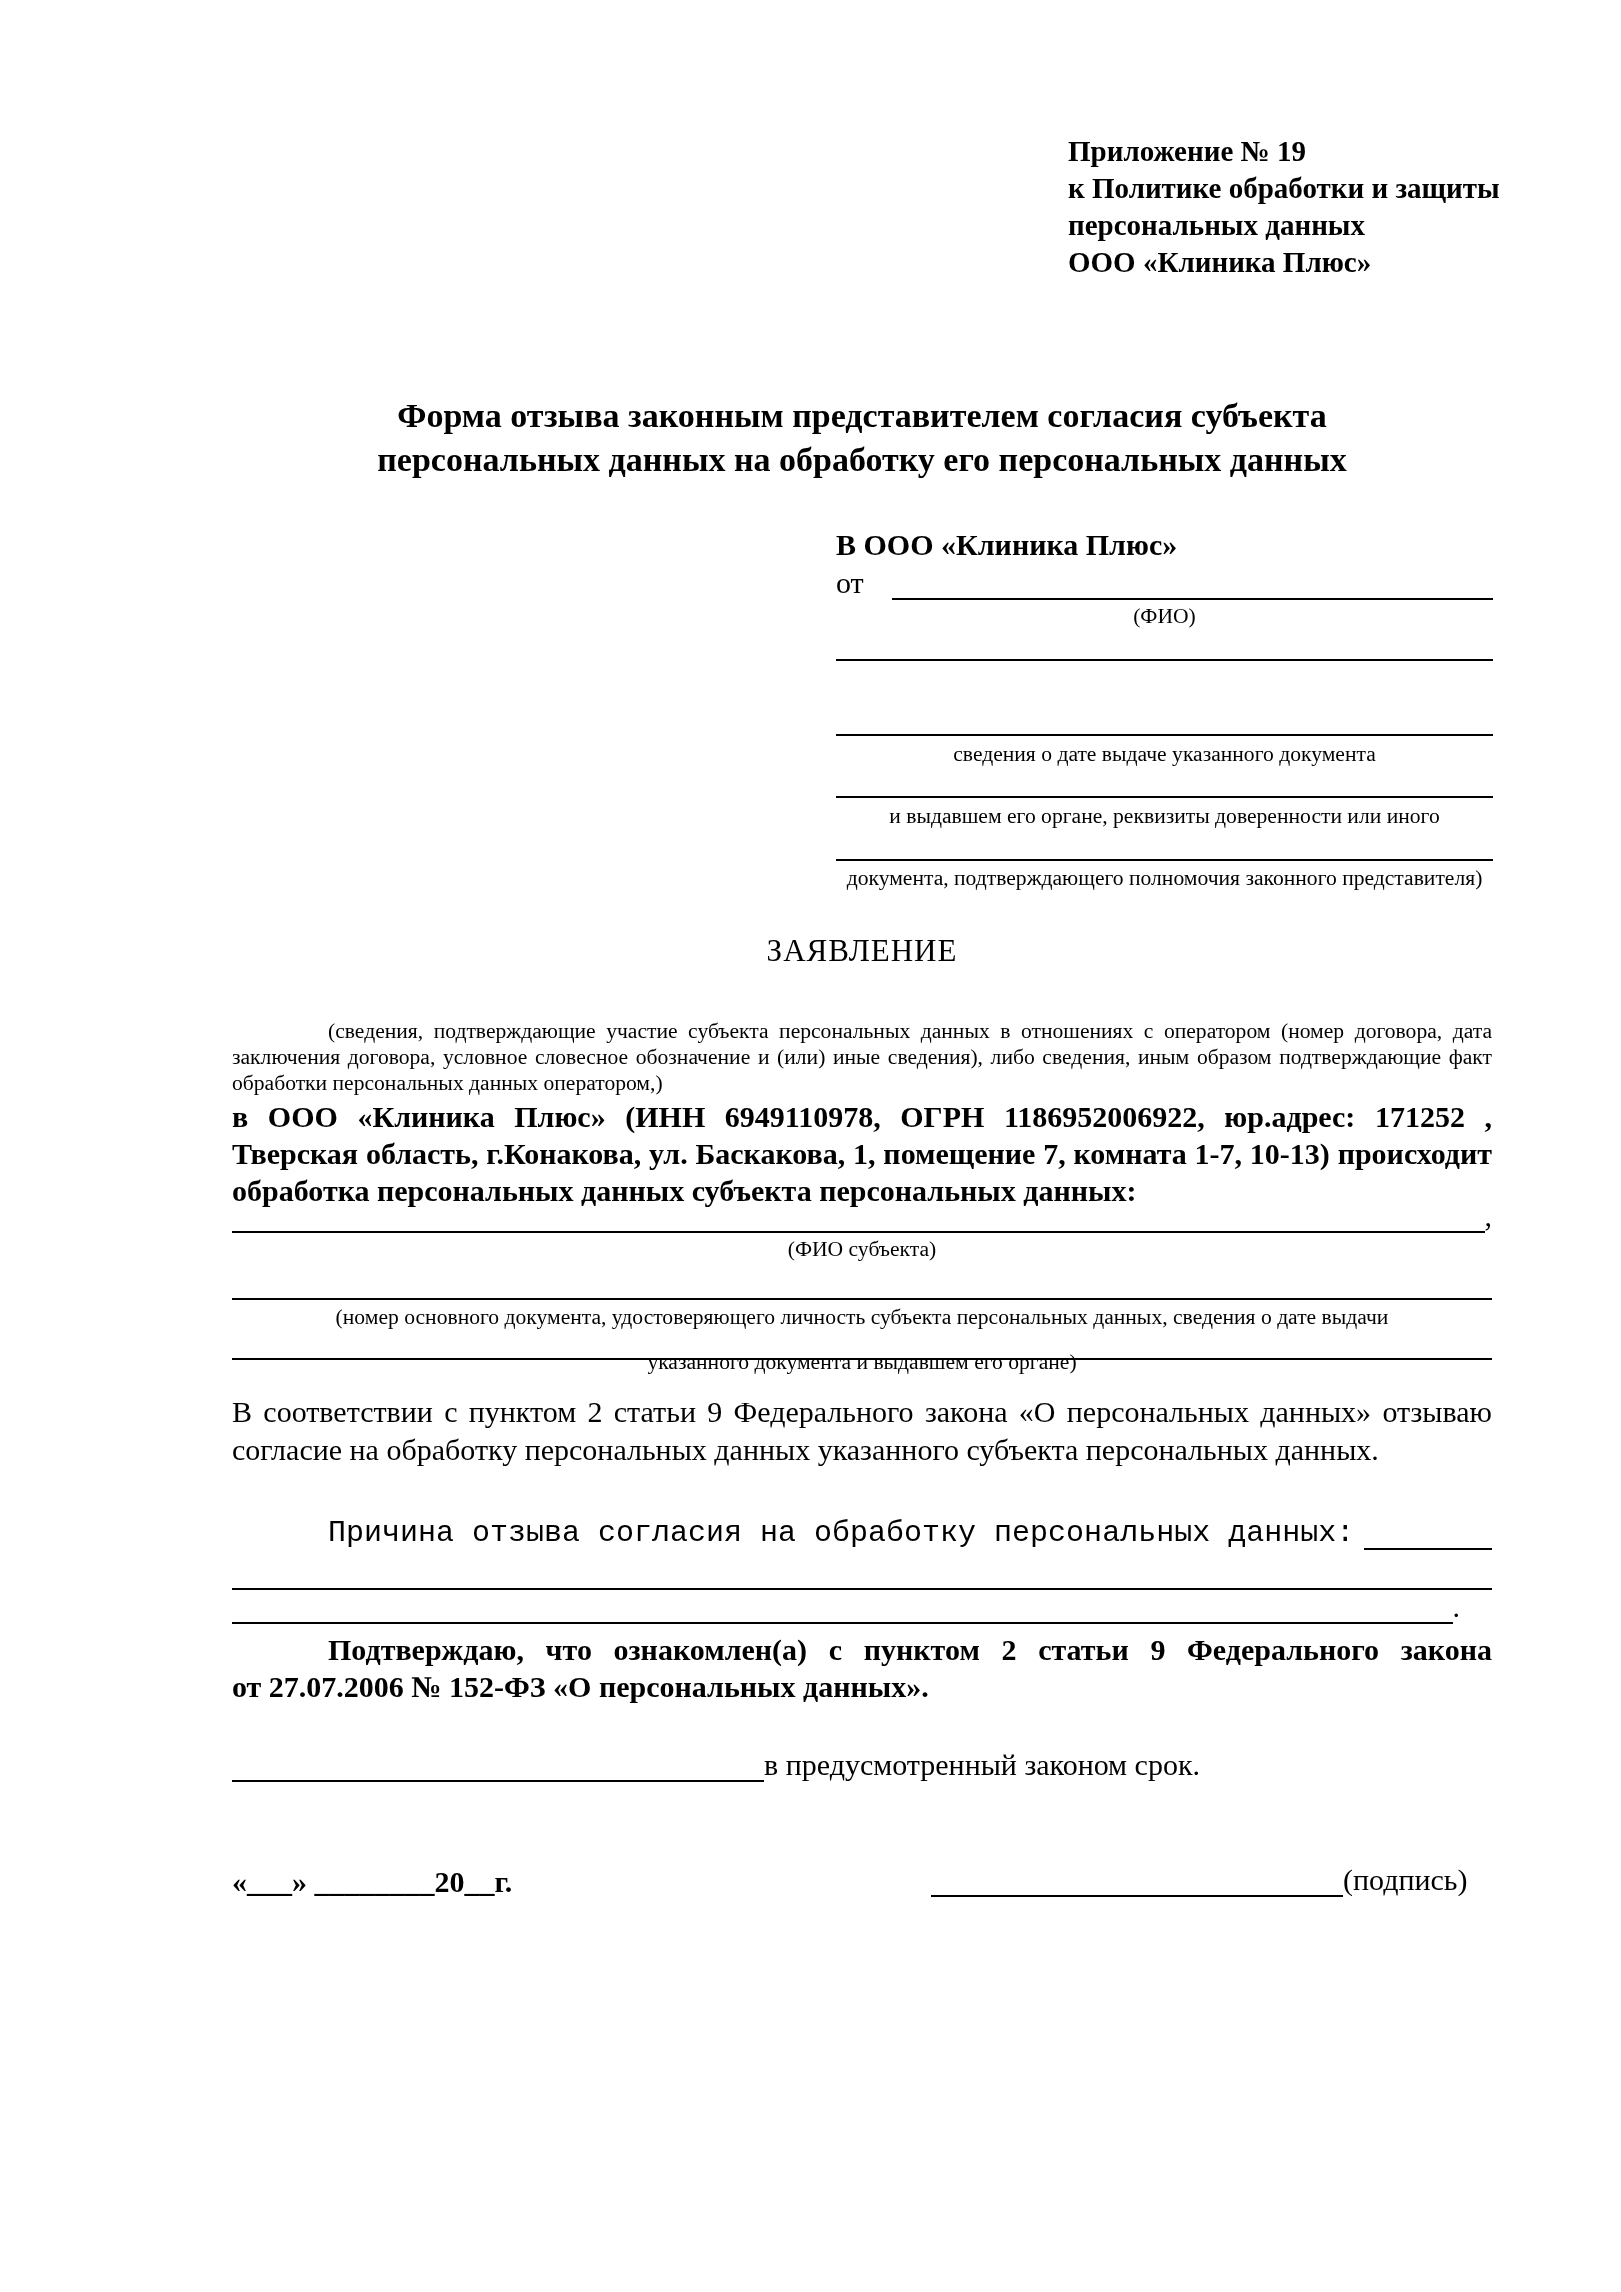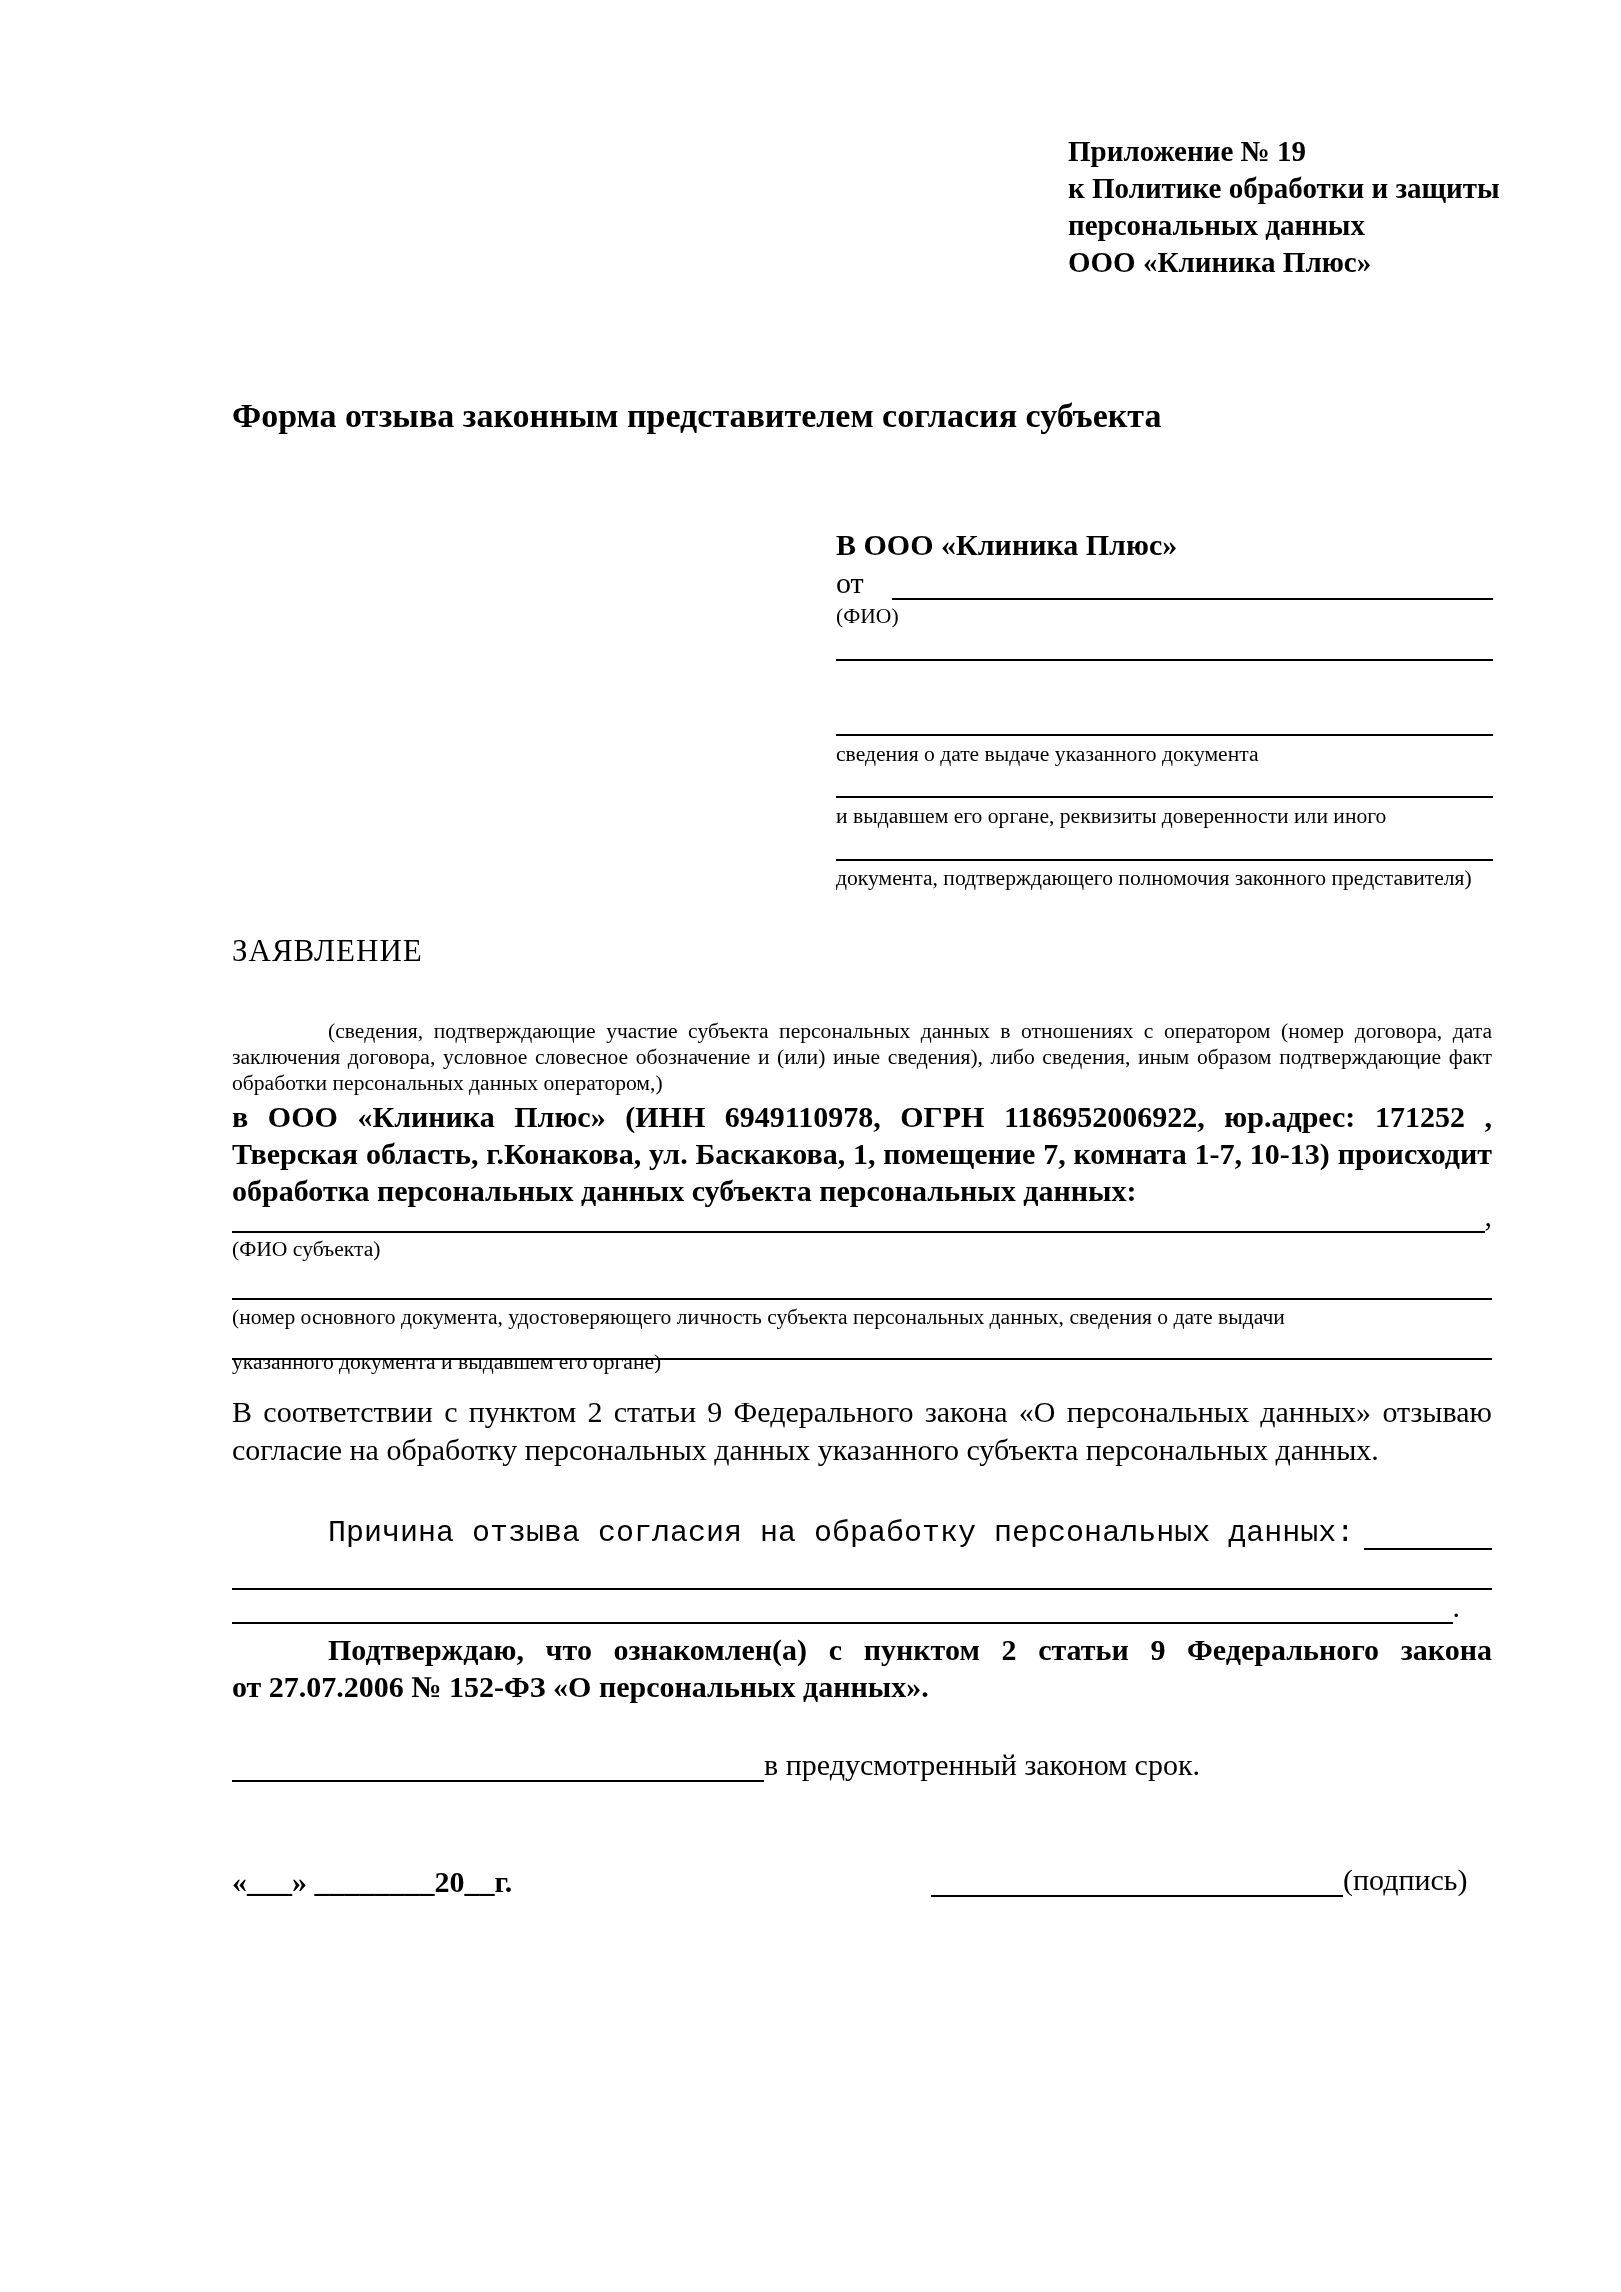--- a/index.html
+++ b/index.html
@@ -9,21 +9,21 @@
     height: 2293px;
     background: #ffffff;
     color: #000000;
     font-family: "Liberation Serif", "DejaVu Serif", serif;
     font-size: 30px;
     overflow: hidden;
   }
   .abs { position: absolute; }
   .body-col { left: 232px; width: 1260px; }
   .addr-col { left: 836px; width: 657px; }
-  .center { }
+  .center { text-align: center; }
   .just { text-align: justify; }
   .just-all { text-align: justify; text-align-last: justify; }
   .cap { font-size: 21.6px; line-height: 25.5px; }
   .lh { line-height: 37px; font-weight: bold; }
   .uline { border-top: 2.9px solid #000; height: 0; }
   .flexrow { display: flex; align-items: flex-end; }
   .fill { flex: 1; border-bottom: 2.9px solid #000; height: 100%; }
   .fixed-line { border-bottom: 2.9px solid #000; height: 100%; }
   .indent98 { text-indent: 96px; }
   .pad98 { padding-left: 96px; }
@@ -38,20 +38,21 @@
 
   <div class="abs lh" style="left:1068px; top:133px; font-size:29px;">
     <div>Приложение № 19</div>
     <div>к Политике обработки и защиты</div>
     <div>персональных данных</div>
     <div>ООО «Клиника Плюс»</div>
   </div>
 
   <div class="abs body-col center title" style="top:394px;">
     <div>Форма отзыва законным представителем согласия субъекта</div>
+    <div>персональных данных на обработку его персональных данных</div>
   </div>
 
   <div class="abs addr-col lh" style="top:526px;">В ООО «Клиника Плюс»</div>
 
   <div class="abs addr-col flexrow" style="top:563px; height:37px;gap:20px;">
     <span>от</span>
     <span class="fill" style="margin-left:7.8px;"></span>
   </div>
   <div class="abs addr-col center cap" style="top:604px;">(ФИО)</div>
 

